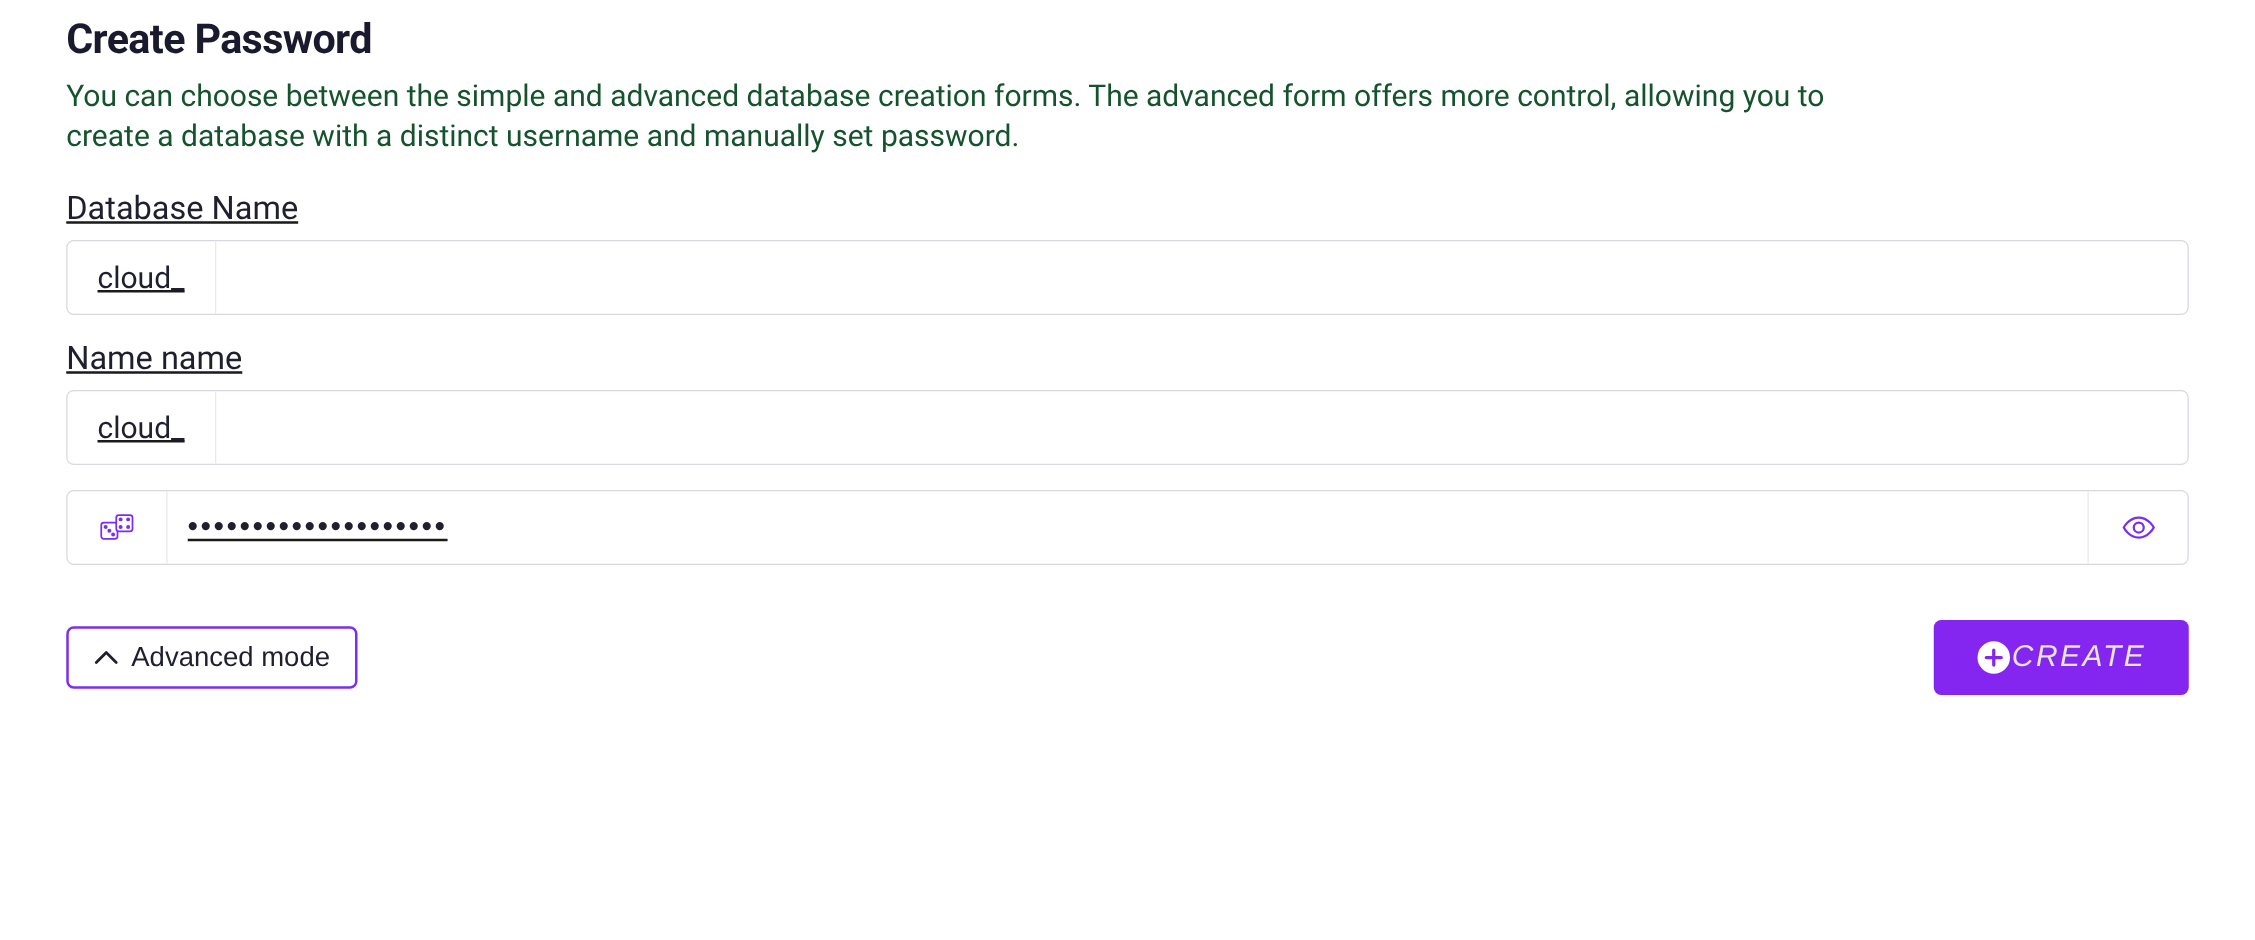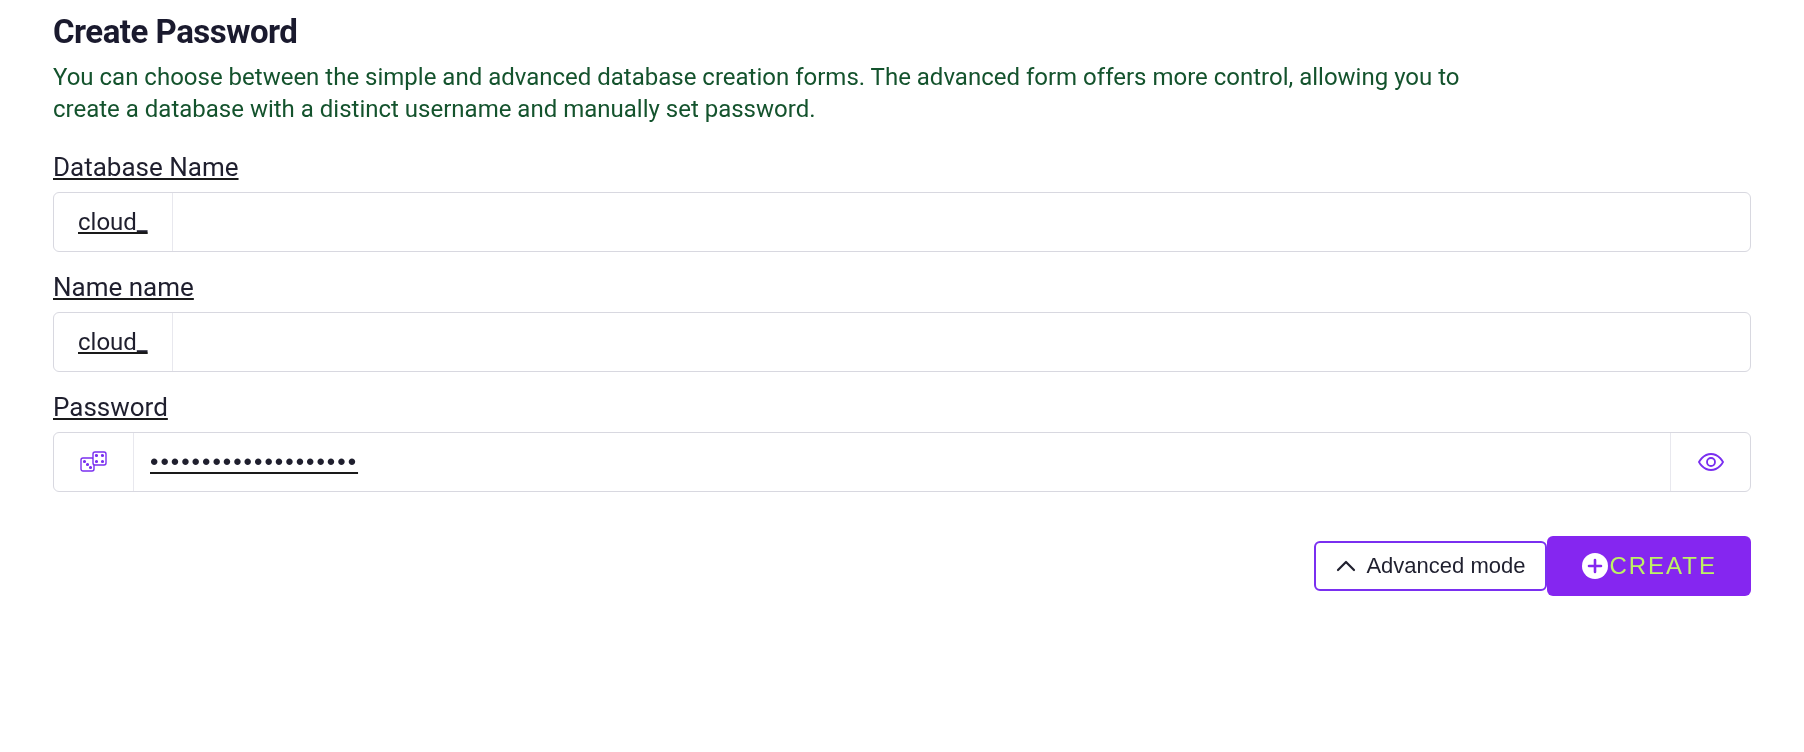--- a/index.html
+++ b/index.html
@@ -89,48 +89,49 @@
       border: none;
       outline: none;
       font-size: 24px;
       padding: 0 16px;
       background: transparent;
       color: #1f1f2e;
       letter-spacing: 2px;
     }
     .footer-row {
       display: flex;
-      justify-content: flex-end;
+      justify-content: space-between;
       align-items: center;
       margin-top: 44px;
     }
     .advanced-btn {
       display: inline-flex;
       align-items: center;
       gap: 10px;
       border: 2px solid #7a2ff0;
       background: #ffffff;
       color: #1f1f2e;
       font-size: 22px;
       padding: 10px 20px;
       border-radius: 6px;
       cursor: pointer;
     }
     .create-btn {
       display: inline-flex;
       align-items: center;
       background: #8526f0;
-      color: #bef264;
+      color: #e5e5e5;
       border: none;
       font-size: 24px;
       font-weight: 500;
       letter-spacing: 2px;
       padding: 16px 34px;
       border-radius: 6px;
       cursor: pointer;
+      font-style: italic;
     }
     svg {
       display: block;
     }
   </style>
 </head>
 <body>
 
 <h1 class="page-title">Create Password</h1>
 <p class="page-description">You can choose between the simple and advanced database creation forms. The advanced form offers more control, allowing you to create a database with a distinct username and manually set password.</p>
@@ -145,21 +146,20 @@
 
 <div class="field-group">
   <label class="field-label">Name name</label>
   <div class="input-wrapper">
     <span class="input-prefix">cloud_</span>
     <input type="text" class="input-field" value="" style="">
   </div>
 </div>
 
 <div class="field-group">
-  <label class="field-label">Password</label>
   <div class="password-wrapper">
     <div class="icon-cell">
       <span>
         <svg width="28" height="24" viewBox="0 0 28 24" fill="none" stroke="#7a2ff0" stroke-width="1.4">
           <rect x="1" y="8" width="13" height="13" rx="2"></rect>
           <circle cx="4.5" cy="11.5" r="0.9" fill="#7a2ff0"></circle>
           <circle cx="10.5" cy="17.5" r="0.9" fill="#7a2ff0"></circle>
           <circle cx="7.5" cy="14.5" r="0.9" fill="#7a2ff0"></circle>
           <rect x="13" y="2" width="13" height="13" rx="2" fill="#ffffff"></rect>
           <circle cx="16.5" cy="5.5" r="0.9" fill="#7a2ff0"></circle>

